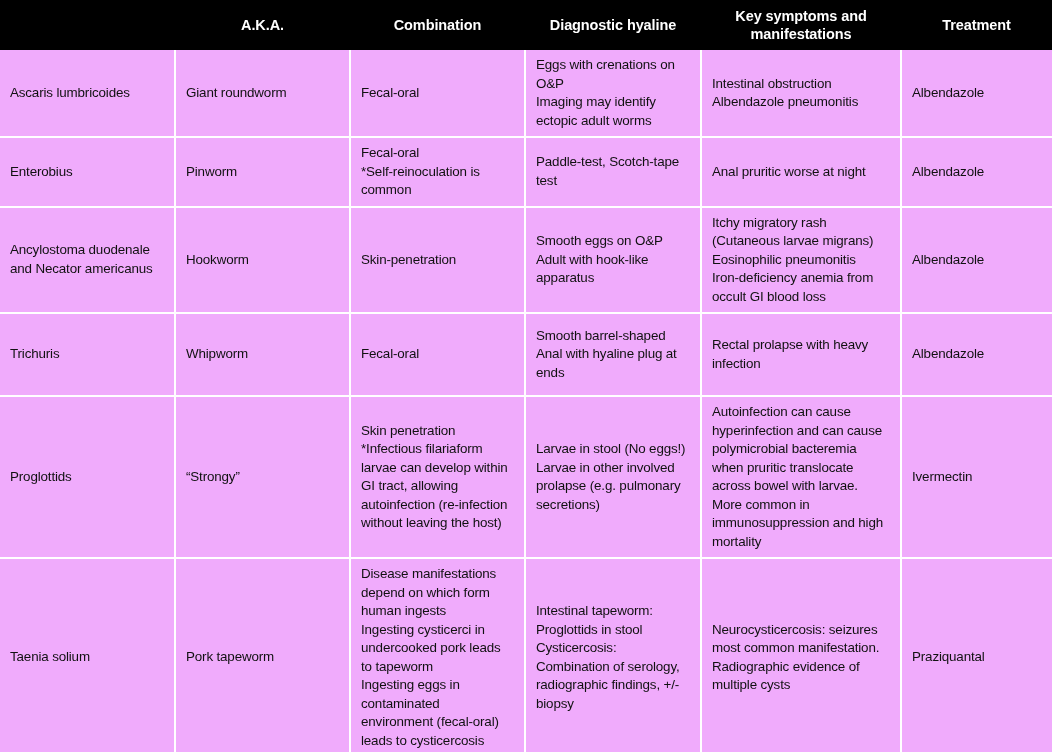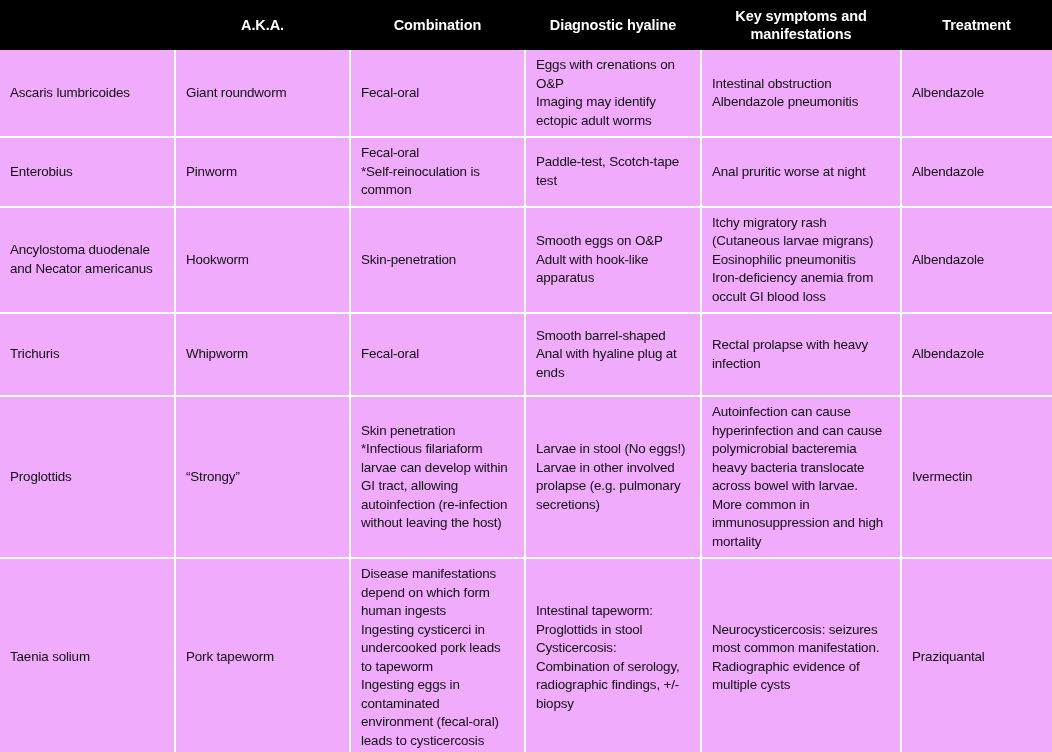--- a/index.html
+++ b/index.html
@@ -133,21 +133,21 @@
       <td>Rectal prolapse with heavy infection</td>
       <td>Albendazole</td>
     </tr>
     <tr class="r4">
       <td>Proglottids</td>
       <td>“Strongy”</td>
       <td>Skin penetration
 *Infectious filariaform larvae can develop within GI tract, allowing autoinfection (re-infection without leaving the host)</td>
       <td>Larvae in stool (No eggs!)
 Larvae in other involved prolapse (e.g. pulmonary secretions)</td>
-      <td>Autoinfection can cause hyperinfection and can cause polymicrobial bacteremia heavy bacteria translocate across bowel with larvae. More common in immunosuppression and high mortality</td>
+      <td>Autoinfection can cause hyperinfection and can cause polymicrobial bacteremia when pruritic translocate across bowel with larvae. More common in immunosuppression and high mortality</td>
       <td>Ivermectin</td>
     </tr>
     <tr class="r5">
       <td>Taenia solium</td>
       <td>Pork tapeworm</td>
       <td>Disease manifestations depend on which form human ingests
 Ingesting cysticerci in undercooked pork leads to tapeworm
 Ingesting eggs in contaminated environment (fecal-oral) leads to cysticercosis</td>
       <td>Intestinal tapeworm: Proglottids in stool
 Cysticercosis: Combination of serology, radiographic findings, +/- biopsy</td>

